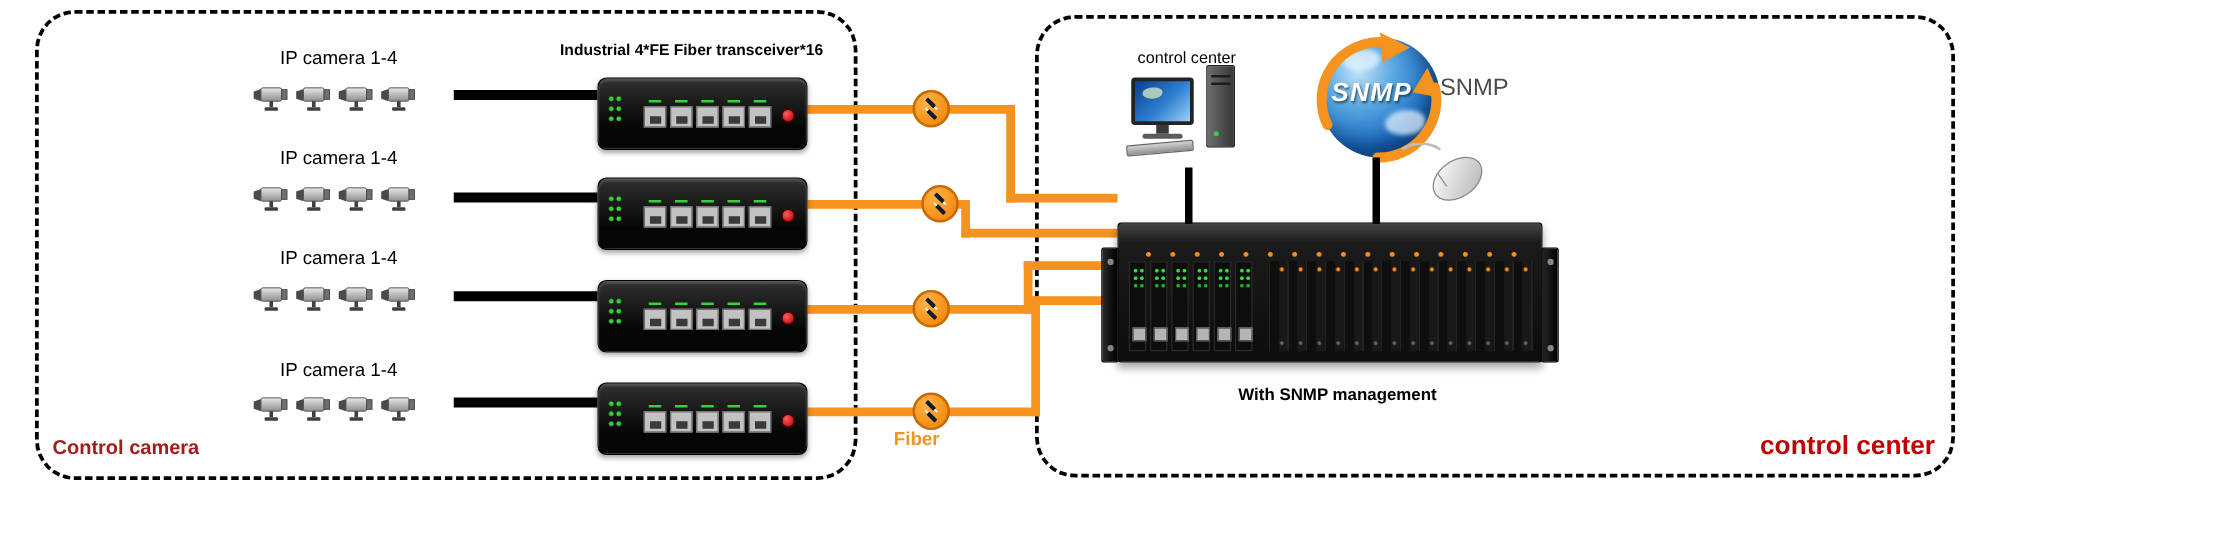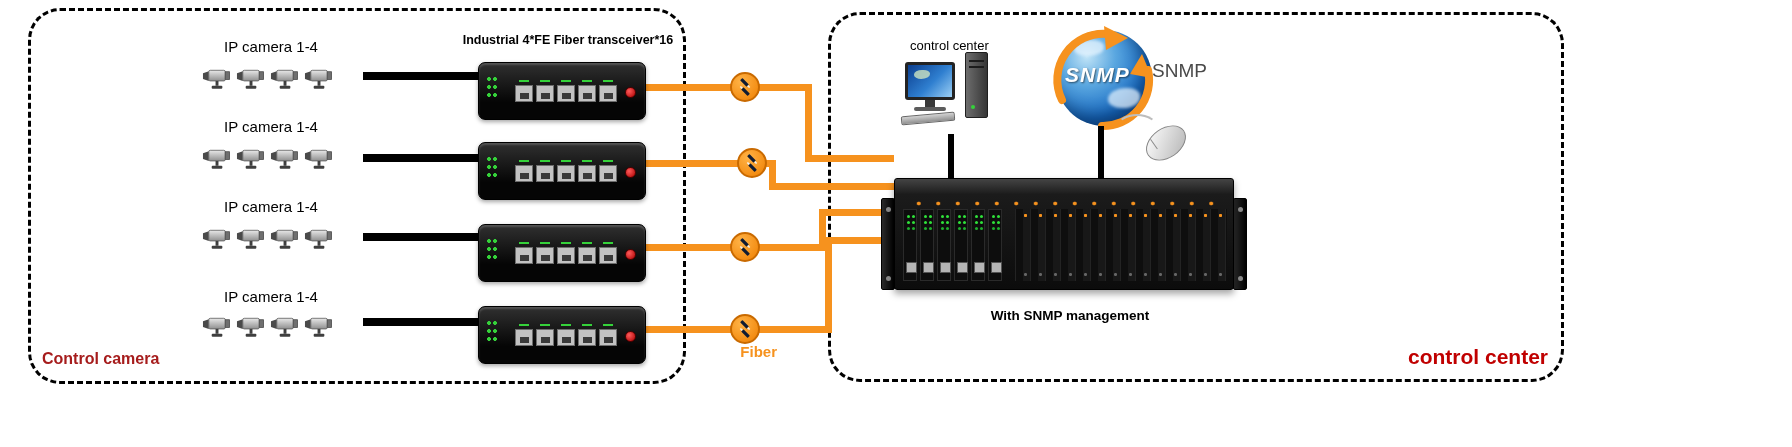--- a/index.html
+++ b/index.html
@@ -4,27 +4,27 @@
 <style>
   * { margin:0; padding:0; box-sizing:border-box; }
   body { background:#fff; font-family:"Liberation Sans", sans-serif; }
   .stage { position:relative; width:1792px; height:447px; background:#fff; overflow:hidden; }
 
   .dashed-box { position:absolute; border:3px dashed #000; border-radius:32px; }
   #left-box  { left:28px;  top:8px;  width:658px; height:376px; }
   #right-box { left:828px; top:12px; width:736px; height:370px; }
 
   .txt { position:absolute; color:#000; }
-  #transceiver-title { left:448px; top:33px; width:240px; font-size:12.5px; font-weight:700; text-align:center; }
+  #transceiver-title { left:448px; top:33px; width:240px; font-size:12.5px; font-weight:700; text-align:left; }
   .cam-label { width:134px; text-align:center; font-size:15px; font-weight:500; }
   #left-caption  { left:42px; top:350px; font-size:16px; font-weight:700; color:#A61C1C; }
   #right-caption { left:1408px; top:345px; font-size:21px; font-weight:700; color:#C00000; }
   #cc-top-label  { left:910px; top:38px; font-size:13px; }
   #snmp-gray-label { left:1152px; top:60px; font-size:19px; color:#4a4a4a; }
-  #fiber-label { left:715px; top:343px; width:62px; text-align:right; font-size:15px; font-weight:700; color:#F6921E; }
+  #fiber-label { left:715px; top:343px; width:62px; text-align:left; font-size:15px; font-weight:700; color:#F6921E; }
 
   .cam-row { position:absolute; display:flex; gap:3px; }
   .cam { width:31px; height:26px; display:block; }
 
   .link-line { position:absolute; height:8px; background:#000; left:363px; width:115px; }
 
   .transceiver { position:absolute; left:478px; width:168px; height:58px;
     background:linear-gradient(180deg,#303030,#050505 70%); border:1px solid #000; border-radius:7px;
     box-shadow:inset 0 2px 2px rgba(255,255,255,.18), 0 2px 4px rgba(0,0,0,.35); }
   .tr-leds { position:absolute; left:7px; top:12px; width:12px; height:24px;

